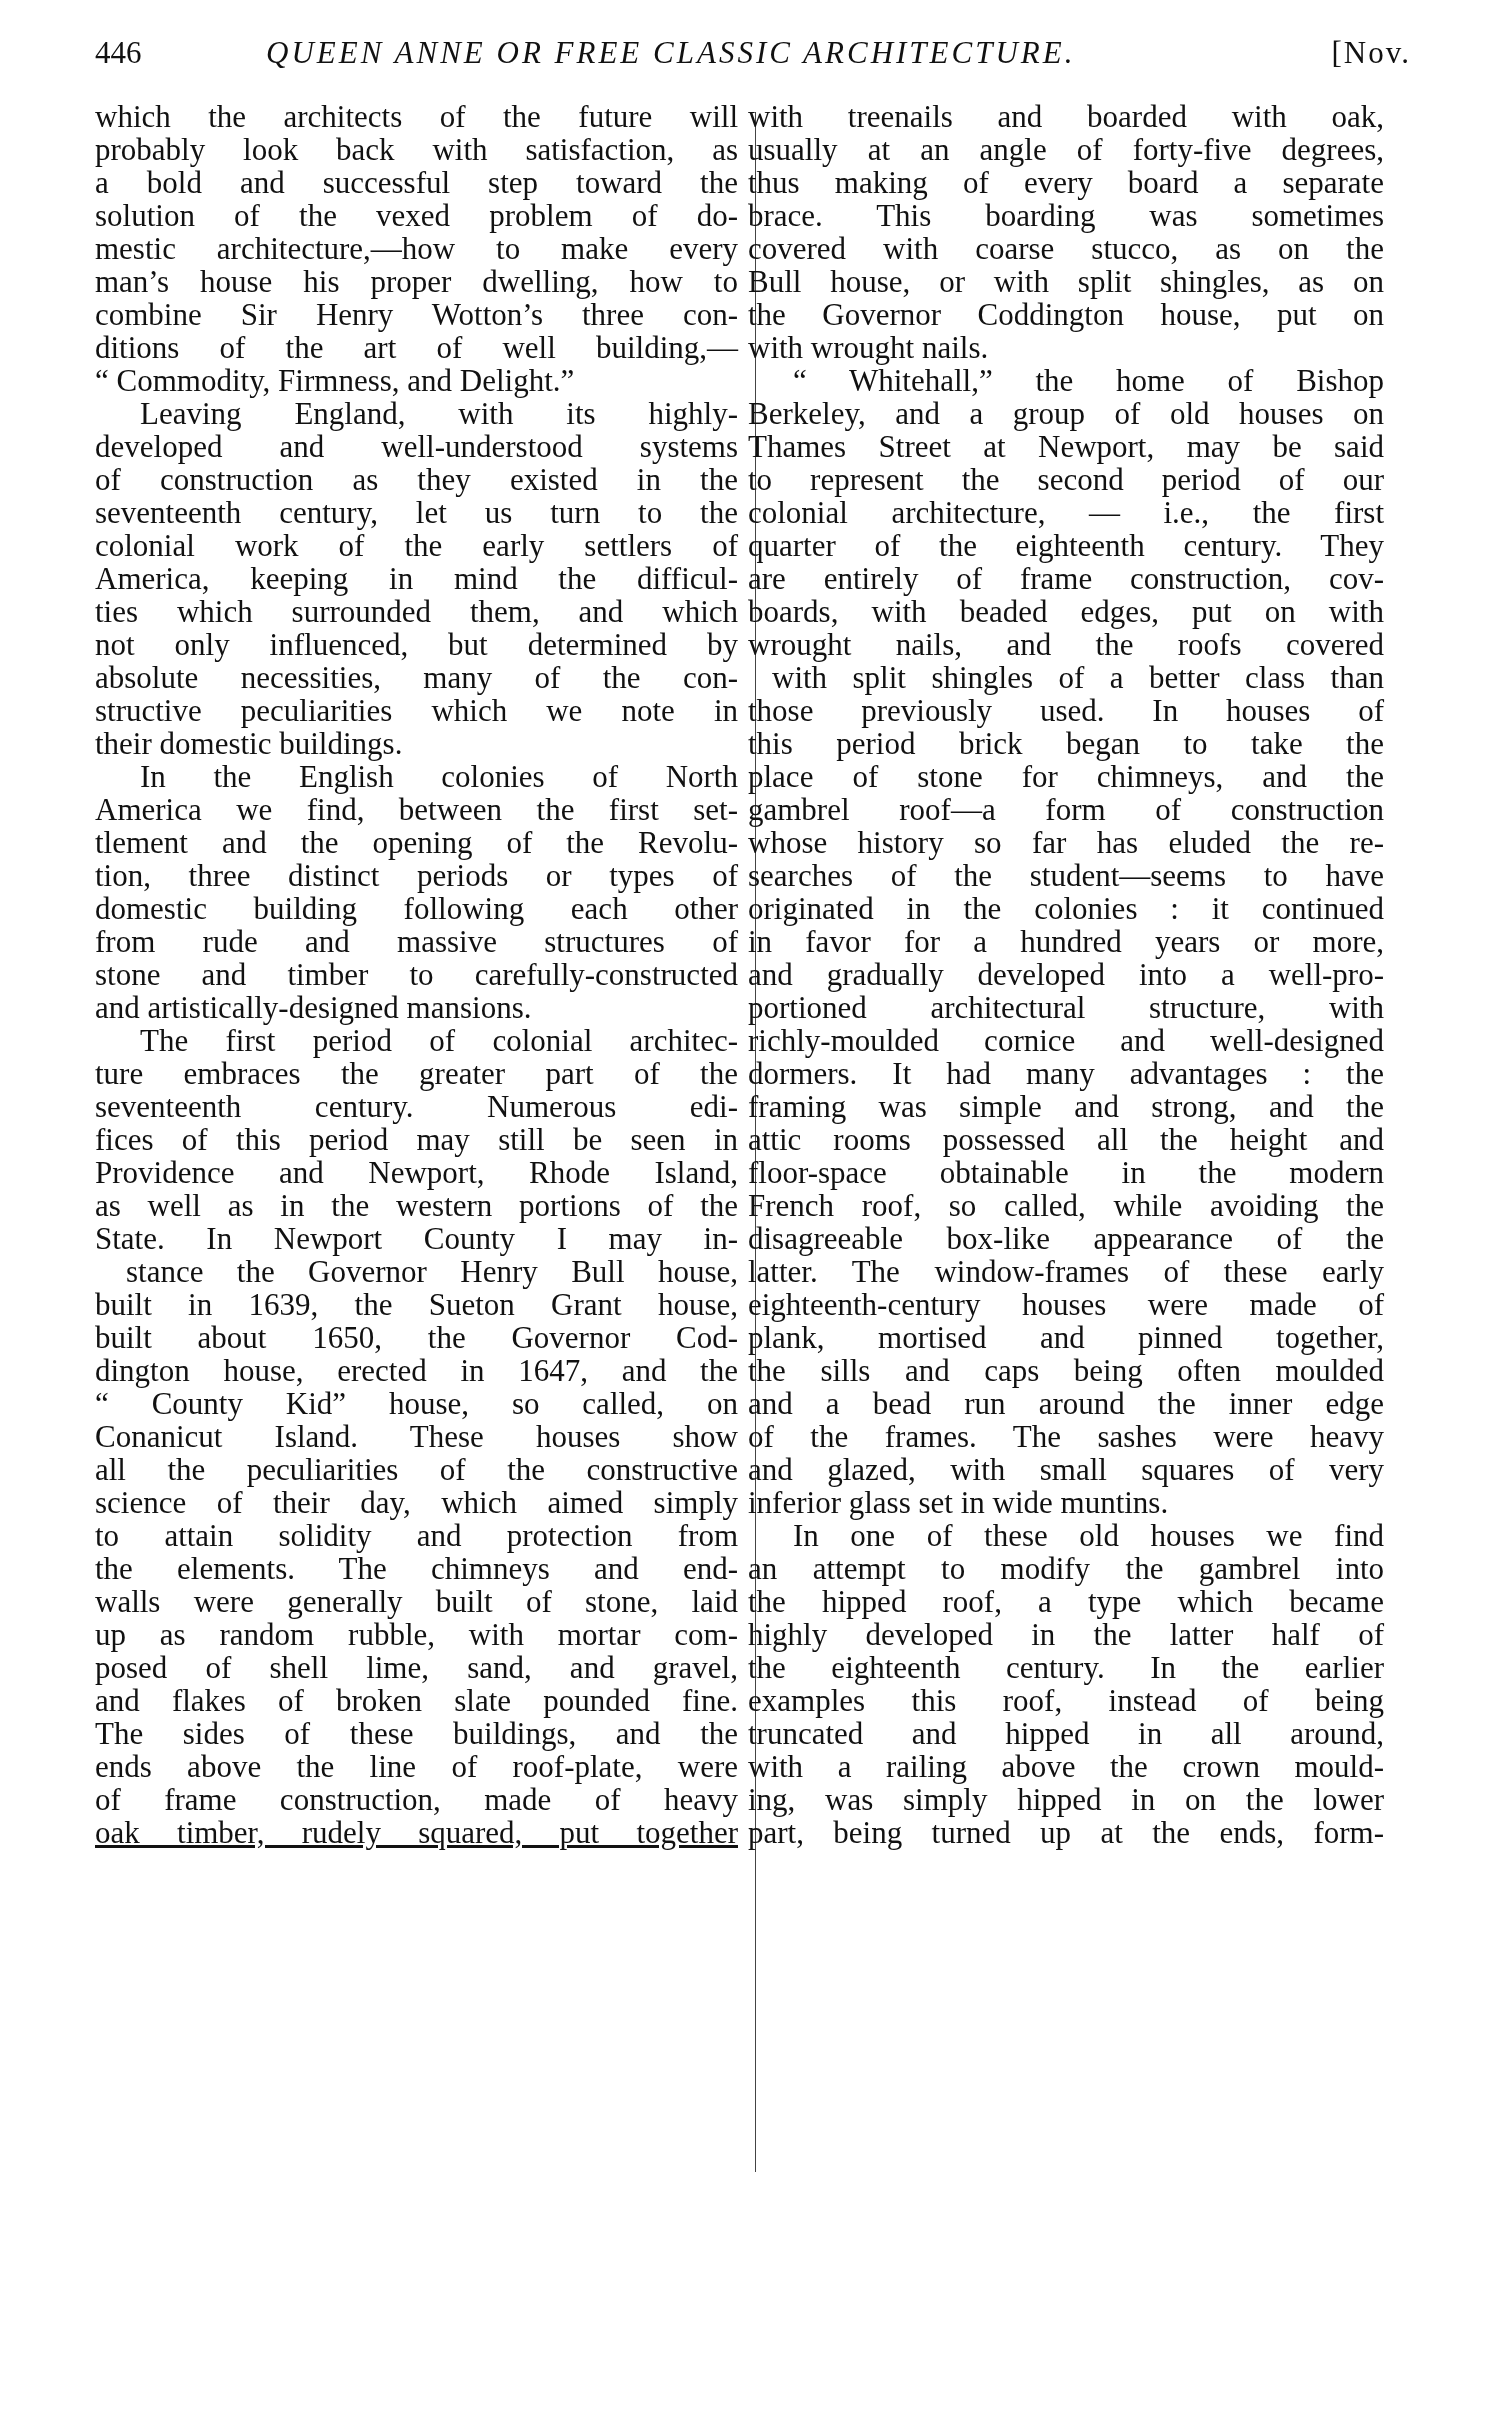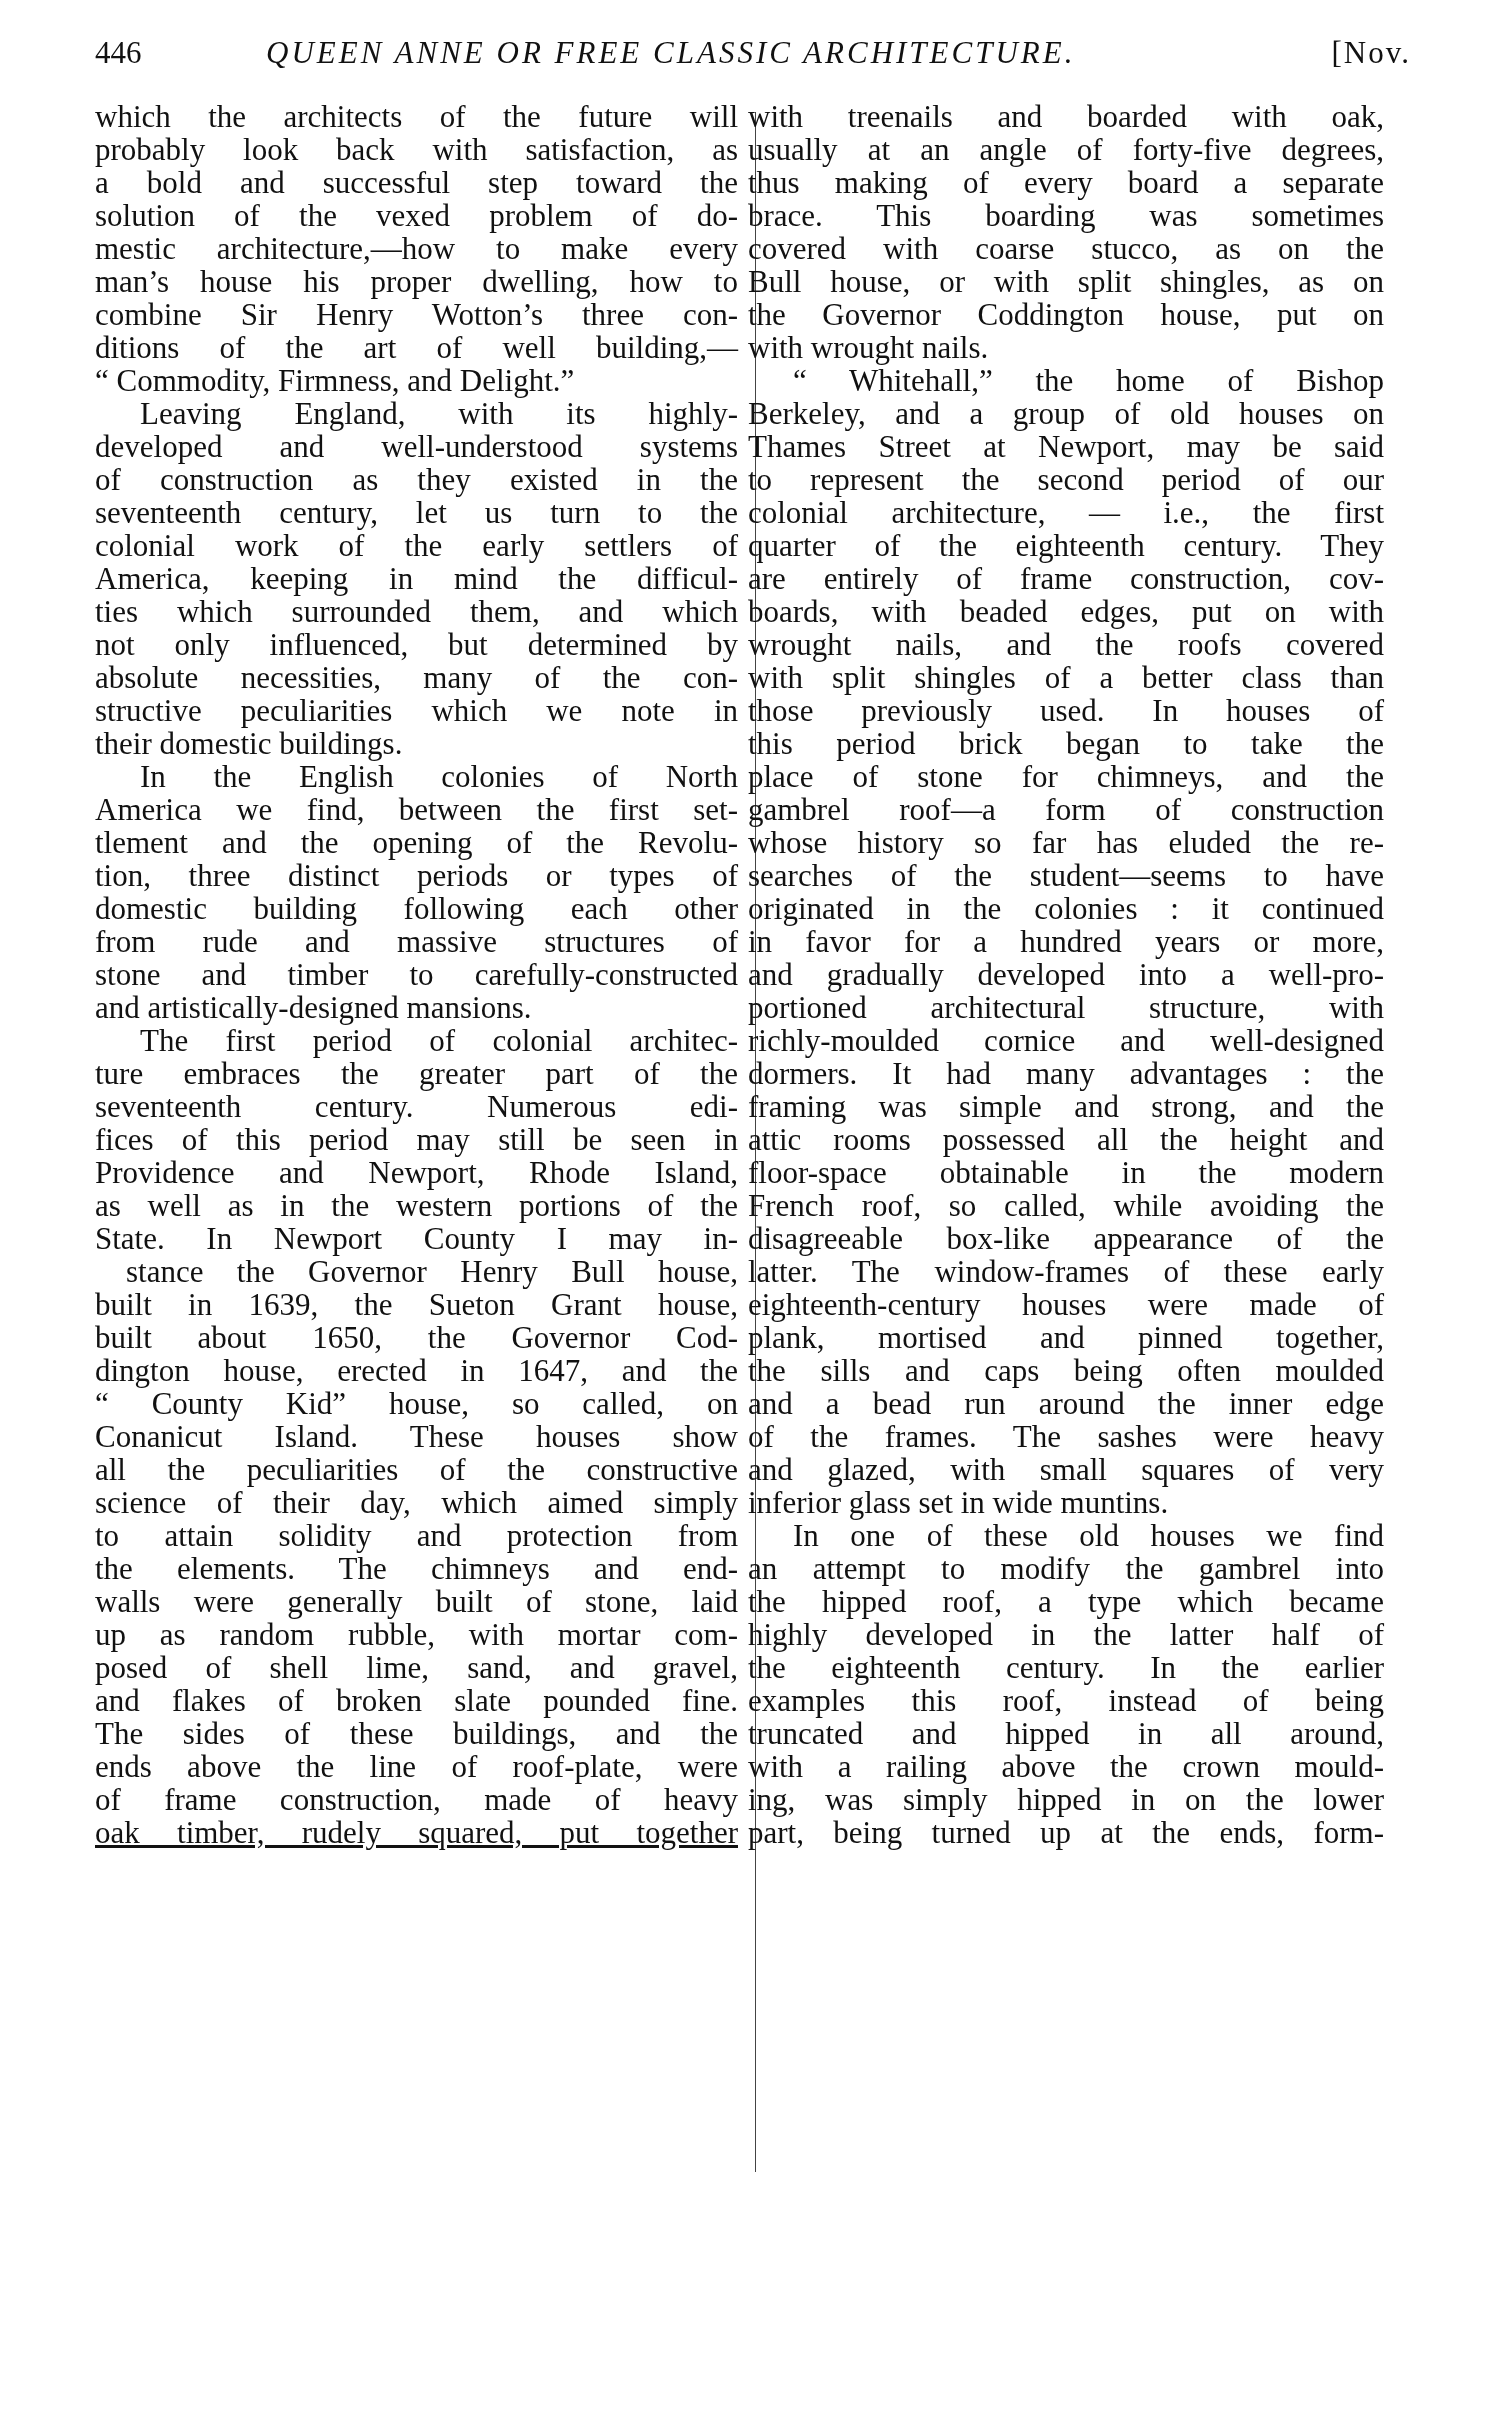--- a/index.html
+++ b/index.html
@@ -121,21 +121,21 @@
     <div class="para">
       <div class="line indent" style="white-space: nowrap;"><span style="display: inline; word-spacing: 0px;">“ Whitehall,” the home of Bishop</span></div>
       <div class="line" style="white-space: nowrap;"><span style="display: inline; word-spacing: 0px;">Berkeley, and a group of old houses on</span></div>
       <div class="line" style="white-space: nowrap;"><span style="display: inline; word-spacing: 0px;">Thames Street at Newport, may be said</span></div>
       <div class="line" style="white-space: nowrap;"><span style="display: inline; word-spacing: 0px;">to represent the second period of our</span></div>
       <div class="line" style="white-space: nowrap;"><span style="display: inline; word-spacing: 0px;">colonial architecture, — i.e., the first</span></div>
       <div class="line" style="white-space: nowrap;"><span style="display: inline; word-spacing: 0px;">quarter of the eighteenth century. They</span></div>
       <div class="line" style="white-space: nowrap;"><span style="display: inline; word-spacing: 0px;">are entirely of frame construction, cov-</span></div>
       <div class="line" style="white-space: nowrap;"><span style="display: inline; word-spacing: 0px;">boards, with beaded edges, put on with</span></div>
       <div class="line" style="white-space: nowrap;"><span style="display: inline; word-spacing: 0px;">wrought nails, and the roofs covered</span></div>
-      <div class="line" style="white-space: nowrap;"><span style="display: inline; word-spacing: 0px;">with split shingles of a better class than</span></div>
+      <div class="line" style="white-space: nowrap; margin-left: 24px;"><span style="display: inline; word-spacing: 0px;">with split shingles of a better class than</span></div>
       <div class="line" style="white-space: nowrap;"><span style="display: inline; word-spacing: 0px;">those previously used. In houses of</span></div>
       <div class="line" style="white-space: nowrap;"><span style="display: inline; word-spacing: 0px;">this period brick began to take the</span></div>
       <div class="line" style="white-space: nowrap;"><span style="display: inline; word-spacing: 0px;">place of stone for chimneys, and the</span></div>
       <div class="line" style="white-space: nowrap;"><span style="display: inline; word-spacing: 0px;">gambrel roof—a form of construction</span></div>
       <div class="line" style="white-space: nowrap;"><span style="display: inline; word-spacing: 0px;">whose history so far has eluded the re-</span></div>
       <div class="line" style="white-space: nowrap;"><span style="display: inline; word-spacing: 0px;">searches of the student—seems to have</span></div>
       <div class="line" style="white-space: nowrap;"><span style="display: inline; word-spacing: 0px;">originated in the colonies : it continued</span></div>
       <div class="line" style="white-space: nowrap;"><span style="display: inline; word-spacing: 0px;">in favor for a hundred years or more,</span></div>
       <div class="line" style="white-space: nowrap;"><span style="display: inline; word-spacing: 0px;">and gradually developed into a well-pro-</span></div>
       <div class="line" style="white-space: nowrap;"><span style="display: inline; word-spacing: 0px;">portioned architectural structure, with</span></div>

